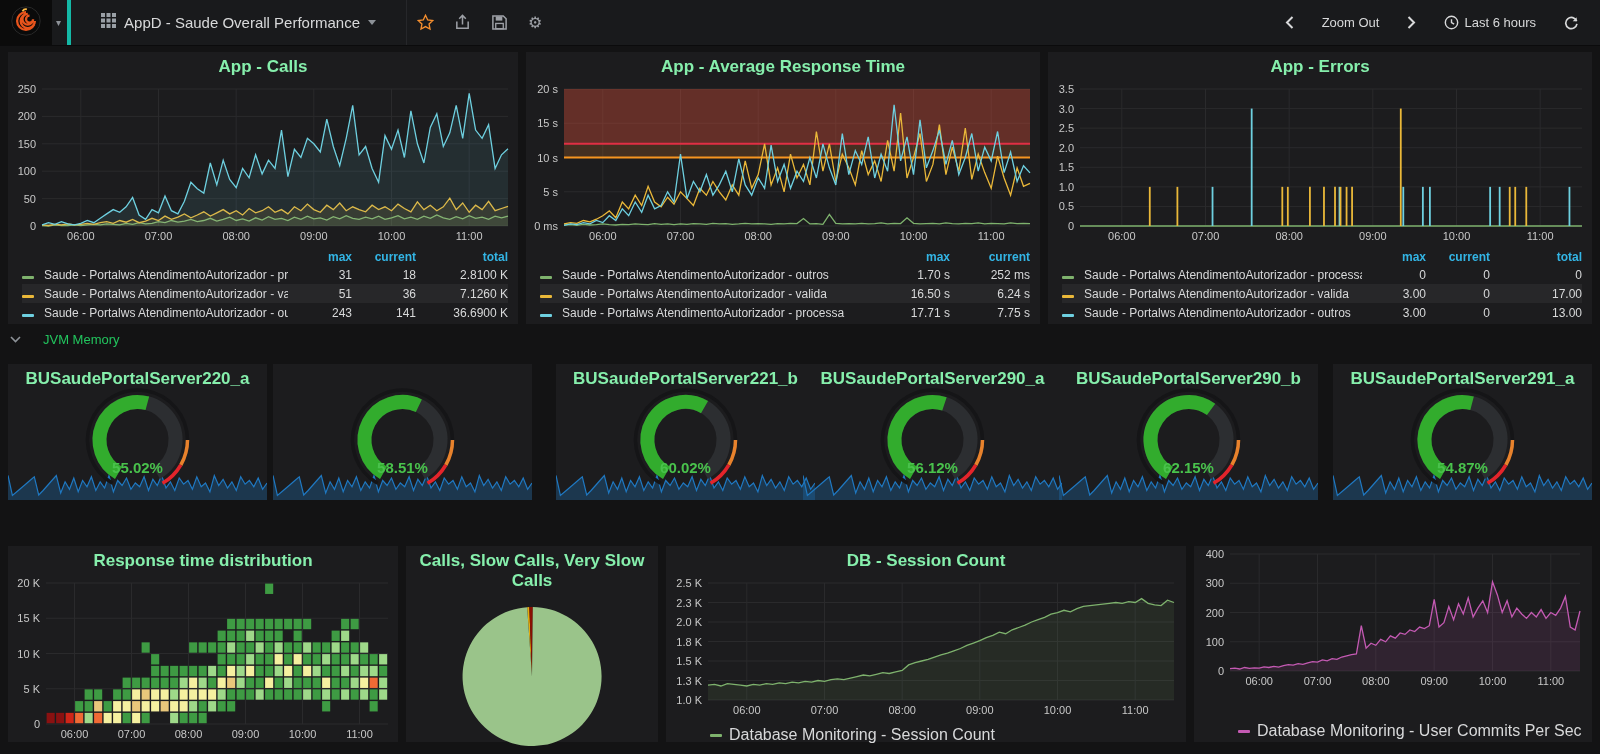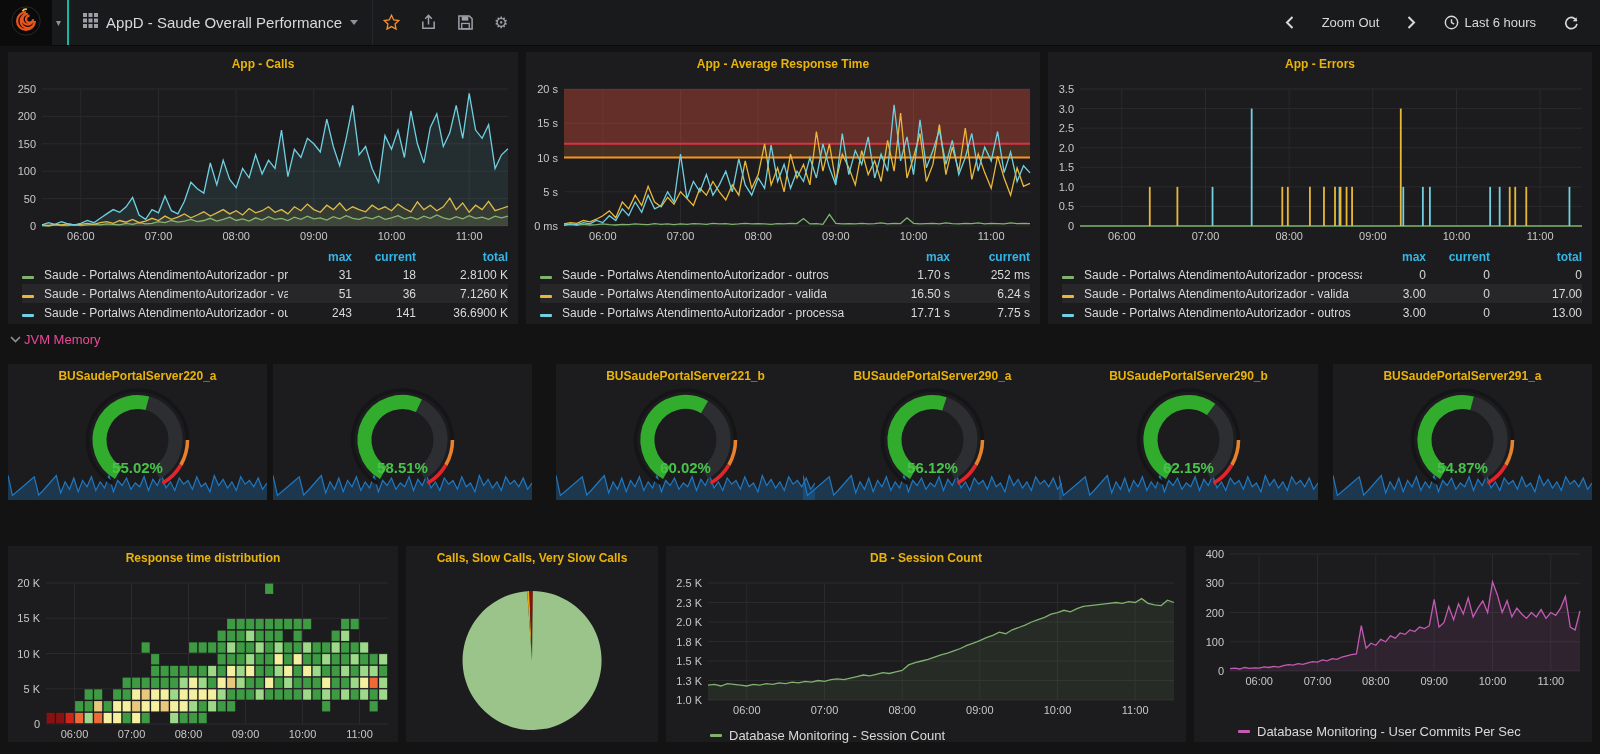--- a/index.html
+++ b/index.html
@@ -1,53 +1,53 @@
 <!DOCTYPE html>
 <html><head>
 <meta charset="utf-8">
 <style>
   html,body{margin:0;padding:0;background:#0f0f10;font-family:"Liberation Sans",sans-serif;}
   .screen{position:relative;width:1600px;height:754px;background:#131314;overflow:hidden;color:#d8d9da;}
   
   .navbar{position:absolute;left:0;top:0;width:1600px;height:45px;background:#191a1c;border-bottom:1px solid #0b0b0c;display:flex;align-items:center;}
   .logo-box{width:52px;height:45px;background:#0b0b0b;display:flex;align-items:center;justify-content:center;cursor:pointer;}
   .logo-caret{color:#8d9298;font-size:10px;margin:0 6px 0 4px;cursor:pointer;}
-  .dash-nav{display:flex;align-items:center;gap:8px;height:45px;padding:0 14px;border-left:2px solid #14b8a6;border-right:1px solid #26272a;cursor:pointer;}
+  .dash-nav{display:flex;align-items:center;gap:8px;height:45px;padding:0 30px;border-left:4px solid #14b8a6;border-right:1px solid #26272a;cursor:pointer;}
   .dash-title{font-size:15px;color:#d8d9da;}
   .caret-down{width:0;height:0;border-left:4px solid transparent;border-right:4px solid transparent;border-top:5px solid #8d9298;}
   .nav-btn{background:none;border:none;padding:0 10px;height:45px;display:flex;align-items:center;cursor:pointer;color:#9da0a6;}
   .nav-right{margin-left:auto;display:flex;align-items:center;gap:14px;padding-right:14px;}
   .nav-right .lbl{font-size:13px;color:#d8d9da;}
   .nav-right button{background:none;border:none;color:#d8d9da;display:flex;align-items:center;gap:5px;cursor:pointer;padding:0 7px;height:45px;font-family:"Liberation Sans",sans-serif;font-size:13px;}
   .gear-glyph{font-size:16px;color:#9da0a6;}
   
   .panel{position:absolute;background:#1c1c1e;display:flex;flex-direction:column;}
-  .p-title{flex:0 0 24px;text-align:center;font-size:12px;font-weight:700;color:#eab308;padding-top:5px;cursor:pointer;}
+  .p-title{flex:0 0 24px;text-align:center;font-size:17px;font-weight:700;color:#86efac;padding-top:5px;cursor:pointer;}
   .chart{flex:1 1 auto;position:relative;}
   .tick{fill:#c8c8c8;font-size:11px;}
   
   .legend{flex:0 0 auto;padding:0 10px 6px 14px;font-size:12px;}
   .lrow,.lhead{display:grid;align-items:center;height:19px;}
   .g5{grid-template-columns:22px 1fr 64px 64px 92px;}
   .g4{grid-template-columns:22px 1fr 80px 80px;}
   .lhead{height:17px;font-weight:700;color:#33b5e5;}
   .num{text-align:right;}
   .alt{background:rgba(255,255,255,0.05);}
   .sw{width:12px;height:3px;border-radius:1px;display:inline-block;}
   .lname{color:#d8d9da;cursor:pointer;overflow:hidden;white-space:nowrap;}
   .lval{text-align:right;color:#d8d9da;}
   
-  .row-header{position:absolute;left:10px;top:332px;display:flex;align-items:center;gap:3px;color:#ec4899;font-size:13px;cursor:pointer;}
+  .row-header{position:absolute;left:10px;top:332px;display:flex;align-items:center;gap:22px;color:#22c55e;font-size:13px;cursor:pointer;}
   
   .gauge-wrap{position:absolute;left:0;top:20px;right:0;bottom:0;}
   .gauge-svg{position:absolute;left:0;top:0;z-index:2;}
   .spark-svg{position:absolute;left:0;bottom:0;z-index:1;}
   .gauge-value{position:absolute;left:0;right:0;bottom:24px;text-align:center;z-index:3;font-size:15px;font-weight:700;color:#49c24c;}
   
-  .dlegend{flex:0 0 22px;display:flex;align-items:center;gap:7px;padding-left:44px;font-size:13px;color:#d8d9da;}
+  .dlegend{flex:0 0 22px;display:flex;align-items:center;gap:7px;padding-left:44px;font-size:16px;color:#d8d9da;}
   .pie-host{flex:1 1 auto;position:relative;}
 </style>
 </head>
 <body>
 
 <div class="screen">
 
   <header class="navbar">
     <div class="logo-box">
       <span>

